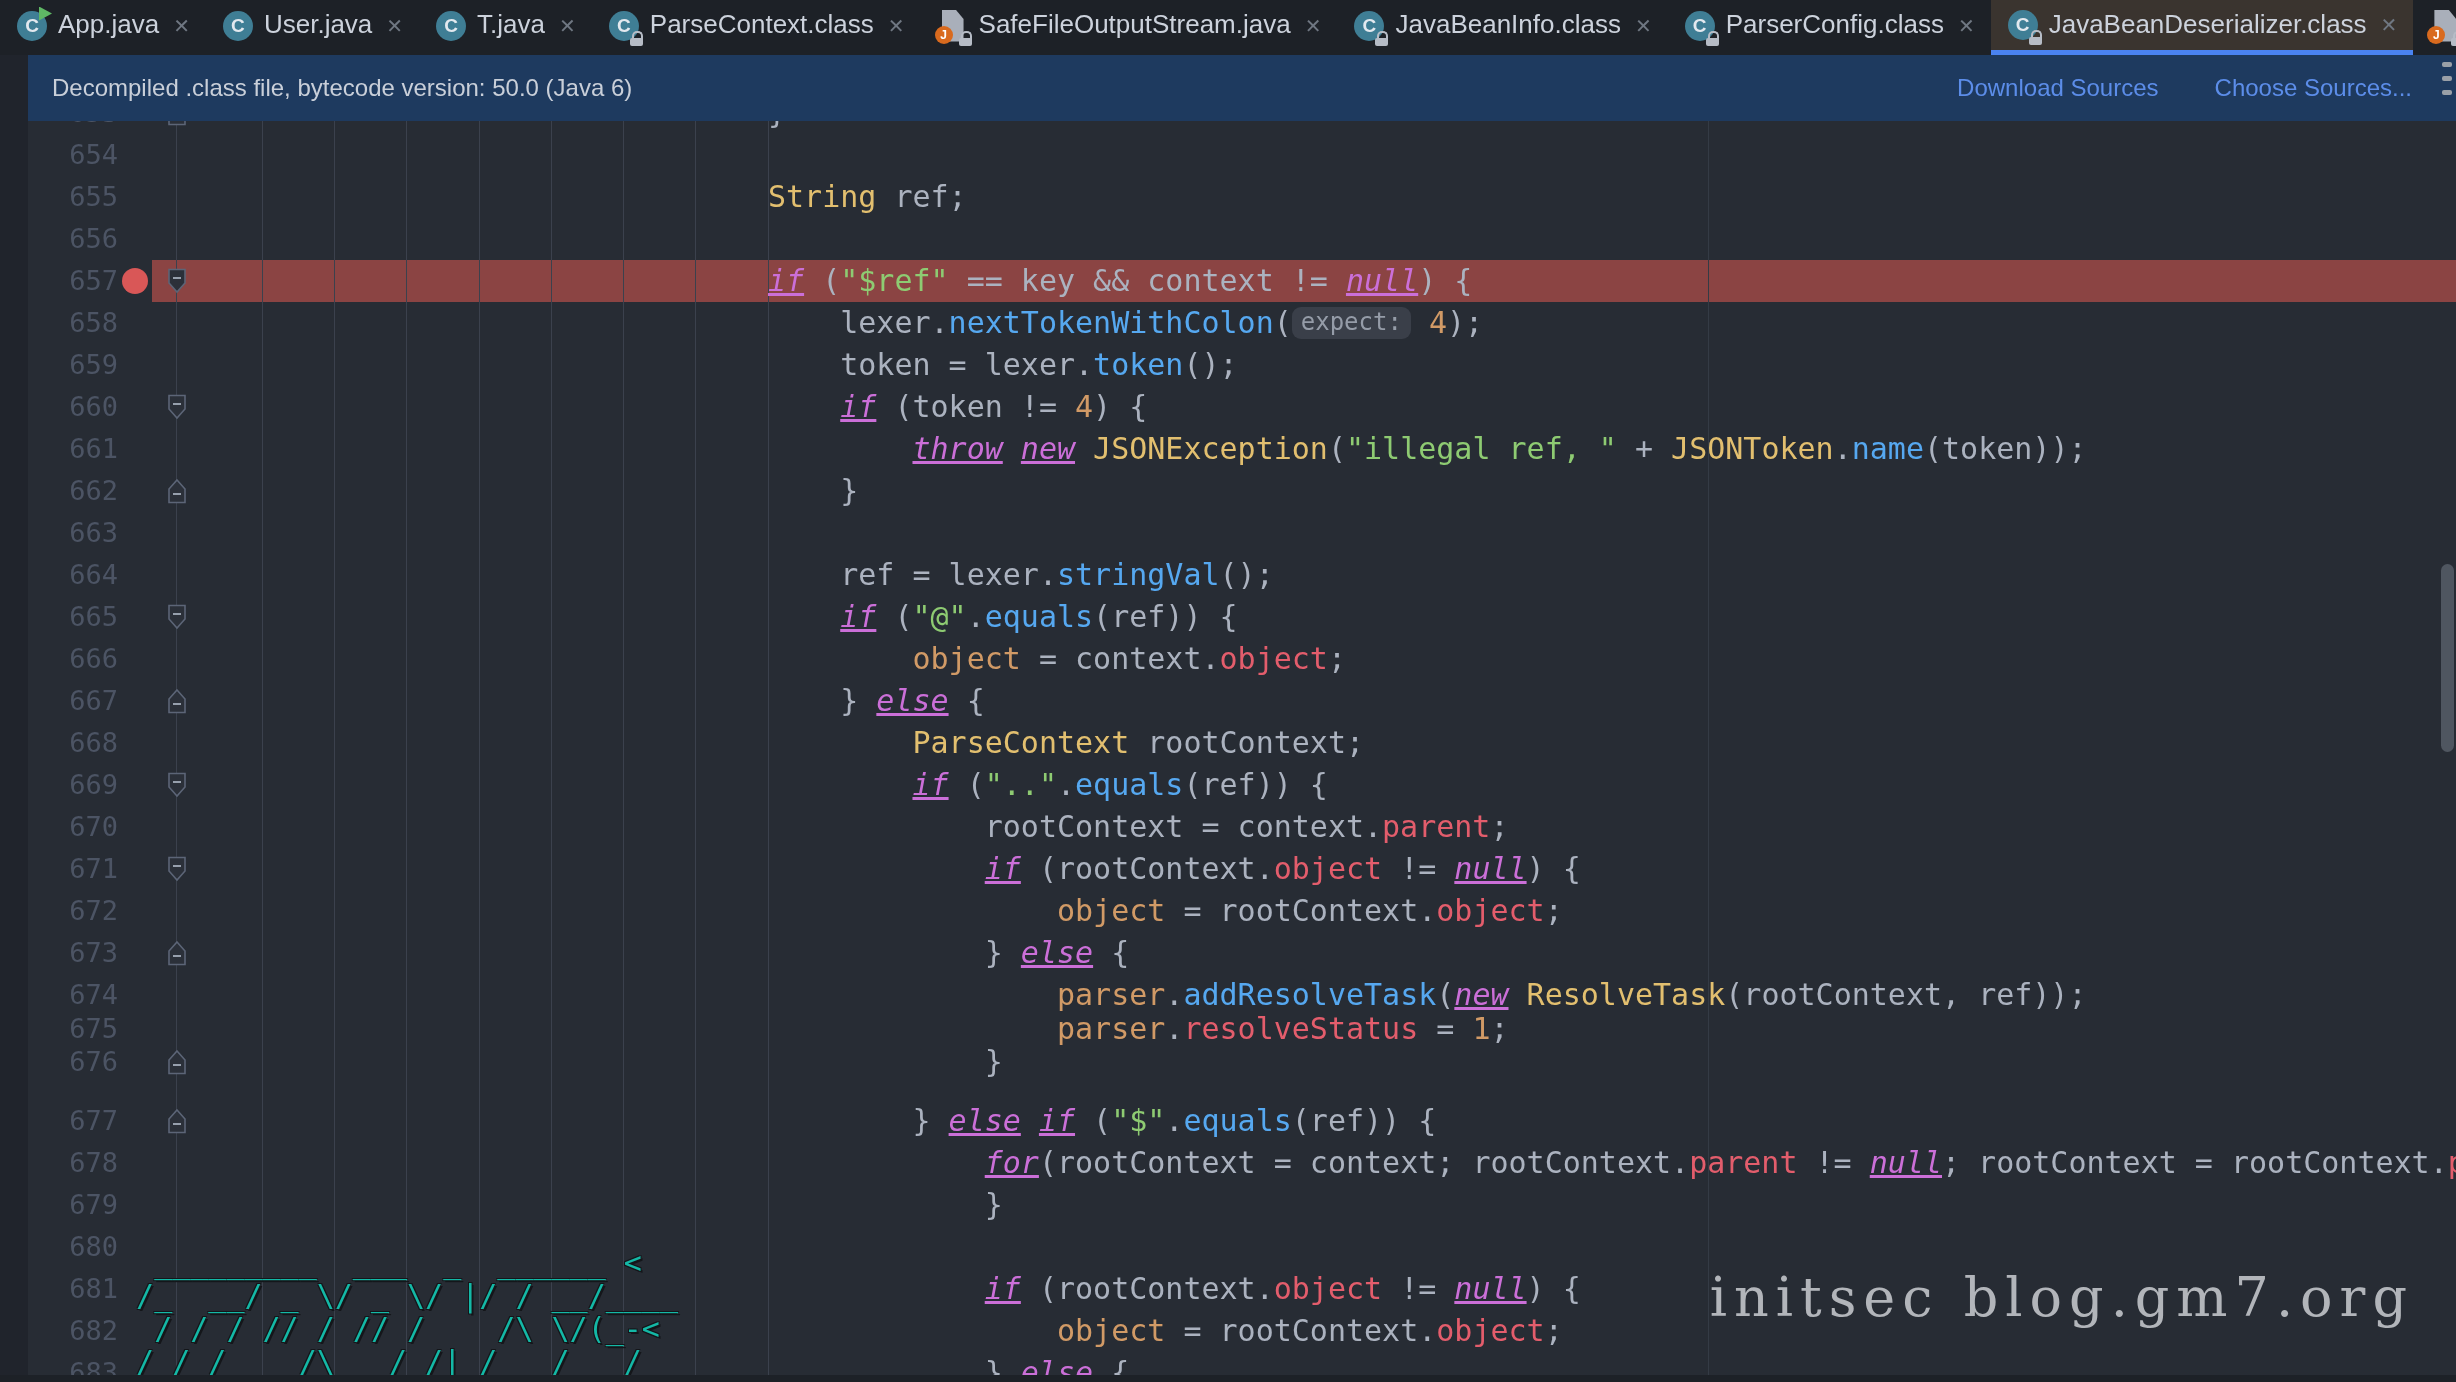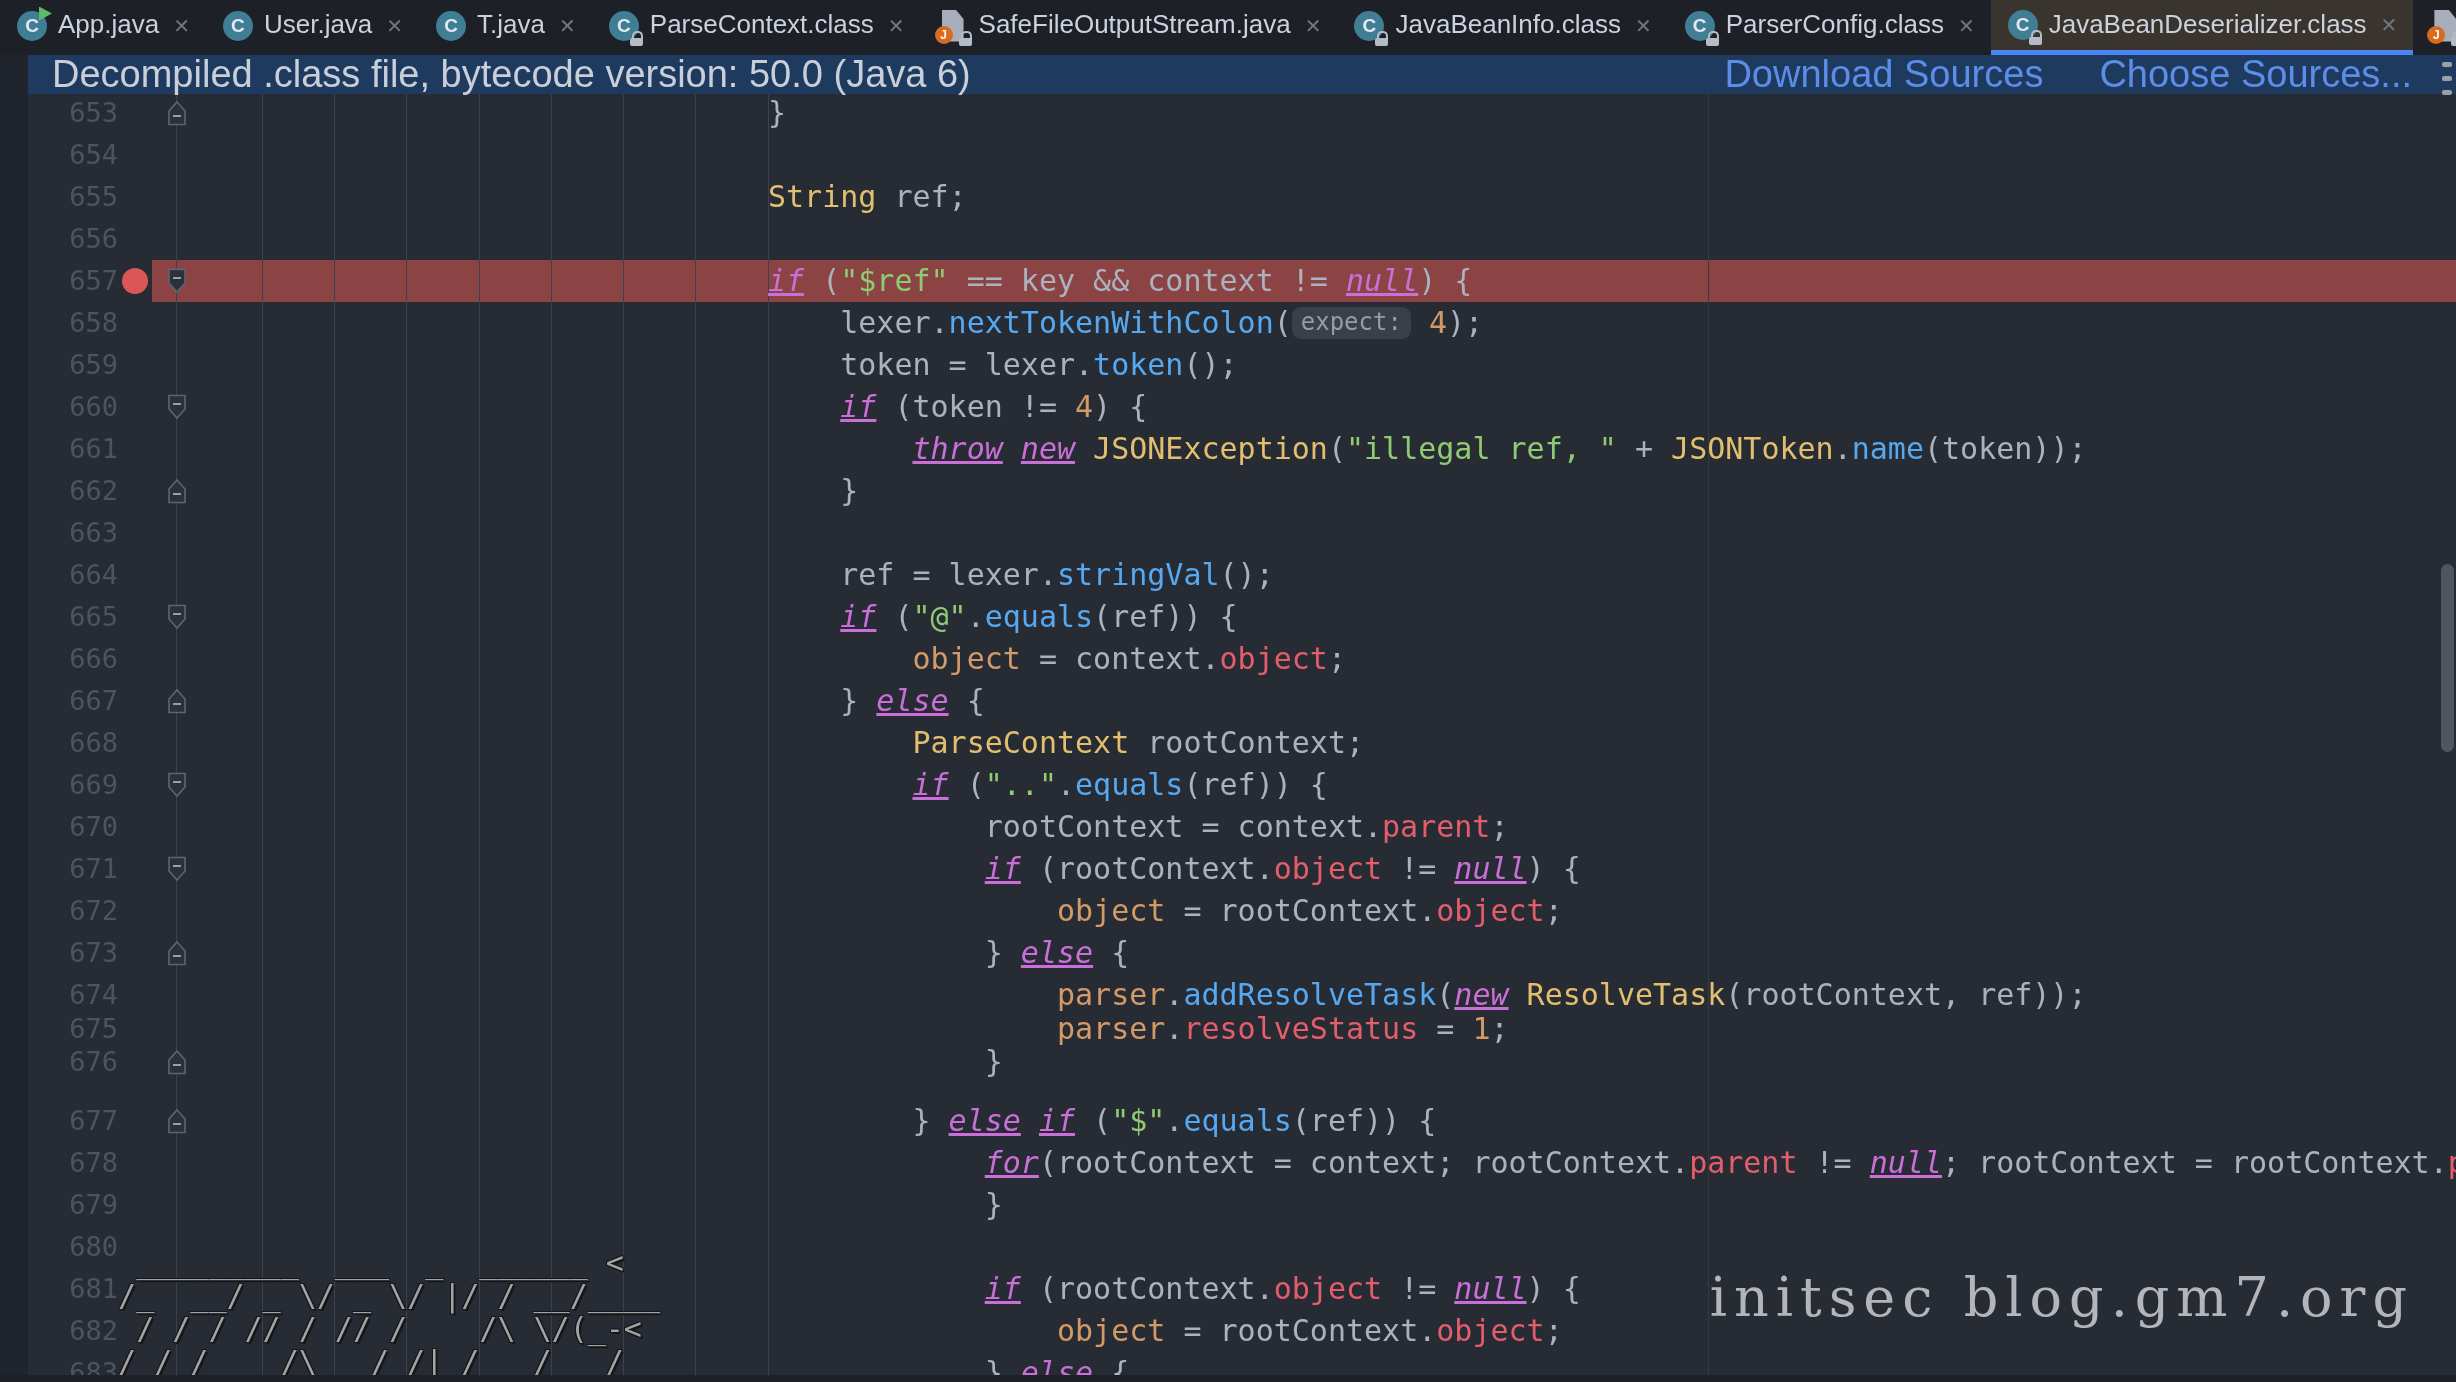--- a/index.html
+++ b/index.html
@@ -25,22 +25,22 @@
   .jball{position:absolute;left:-2px;bottom:-2px;width:18px;height:18px;border-radius:50%;
          background:#d96a1e;color:#fff;font-weight:bold;font-size:12px;
          display:flex;align-items:center;justify-content:center;}
   .lock{position:absolute;right:-4px;bottom:-4px;width:14px;height:15px;}
   .lock .sh{position:absolute;left:2px;top:0;width:7px;height:7px;border:2.5px solid #b6bcc6;
             border-bottom:none;border-radius:5px 5px 0 0;}
   .lock .bd{position:absolute;left:0;bottom:0;width:13px;height:8px;background:#b6bcc6;border-radius:2px;}
 
   
   .leftstrip{position:absolute;left:0;top:55px;width:28px;height:1327px;background:#20242c;z-index:5;}
-  .notif{position:absolute;left:28px;right:0;top:55px;height:39px;background:#1e3a5f;z-index:50;
-         display:flex;align-items:center;font-size:38px;color:#c9cfd9;}
+  .notif{position:absolute;left:28px;right:0;top:55px;height:66px;background:#1e3a5f;z-index:50;
+         display:flex;align-items:center;font-size:24px;color:#c9cfd9;}
   .notif .msg{padding-left:24px;flex:1 1 auto;}
   .notif .act{color:#5c8de9;margin-right:56px;cursor:pointer;}
   .notif .act:last-child{margin-right:44px;}
   .hlband{position:absolute;left:152px;right:0;height:42px;background:#8b4443;z-index:1;}
   .vline{position:absolute;top:55px;bottom:0;width:1px;z-index:2;}
   .guide{background:#3b414d;}
   .margin{background:#343b45;}
   .foldline{background:#3b414d;}
   .rows{position:absolute;left:0;top:0;width:2456px;height:1382px;z-index:3;}
   .crow{position:absolute;left:0;width:2456px;height:42px;}
@@ -60,21 +60,21 @@
   .tk-a{color:#d19a66;}
   .tk-h{display:inline-block;background:#3a3f49;color:#959ca8;border-radius:9px;
         padding:0 9px 2px;font-size:24px;line-height:30px;vertical-align:3px;font-style:normal;}
 
   
   .sthumb{position:absolute;right:2px;top:564px;width:13px;height:188px;border-radius:7px;
           background:rgba(120,128,140,.5);z-index:55;}
   .smark{position:absolute;right:4px;width:10px;height:5px;border-radius:2px;background:#9aa0a8;z-index:55;}
 
   
-  .ascii{position:absolute;left:82px;top:1216px;z-index:40;color:#a3a3a3;
+  .ascii{position:absolute;left:100px;top:1216px;z-index:40;color:#14b8a6;
          font-family:"DejaVu Sans Mono",monospace;font-size:30px;line-height:33px;white-space:pre;
          text-shadow:2px 2px 0 #14161a,-1px -1px 0 #14161a,1px -1px 0 #14161a,-1px 1px 0 #14161a;}
   .site{position:absolute;right:42px;top:1266px;z-index:40;color:#c6c9cd;opacity:.88;
         font-family:"DejaVu Serif",serif;font-size:54px;letter-spacing:7px;white-space:nowrap;}
   .botband{position:absolute;left:0;bottom:0;width:2456px;height:7px;background:#1d2127;z-index:45;}
 </style>
 </head>
 <body>
 
 <div id="app">

